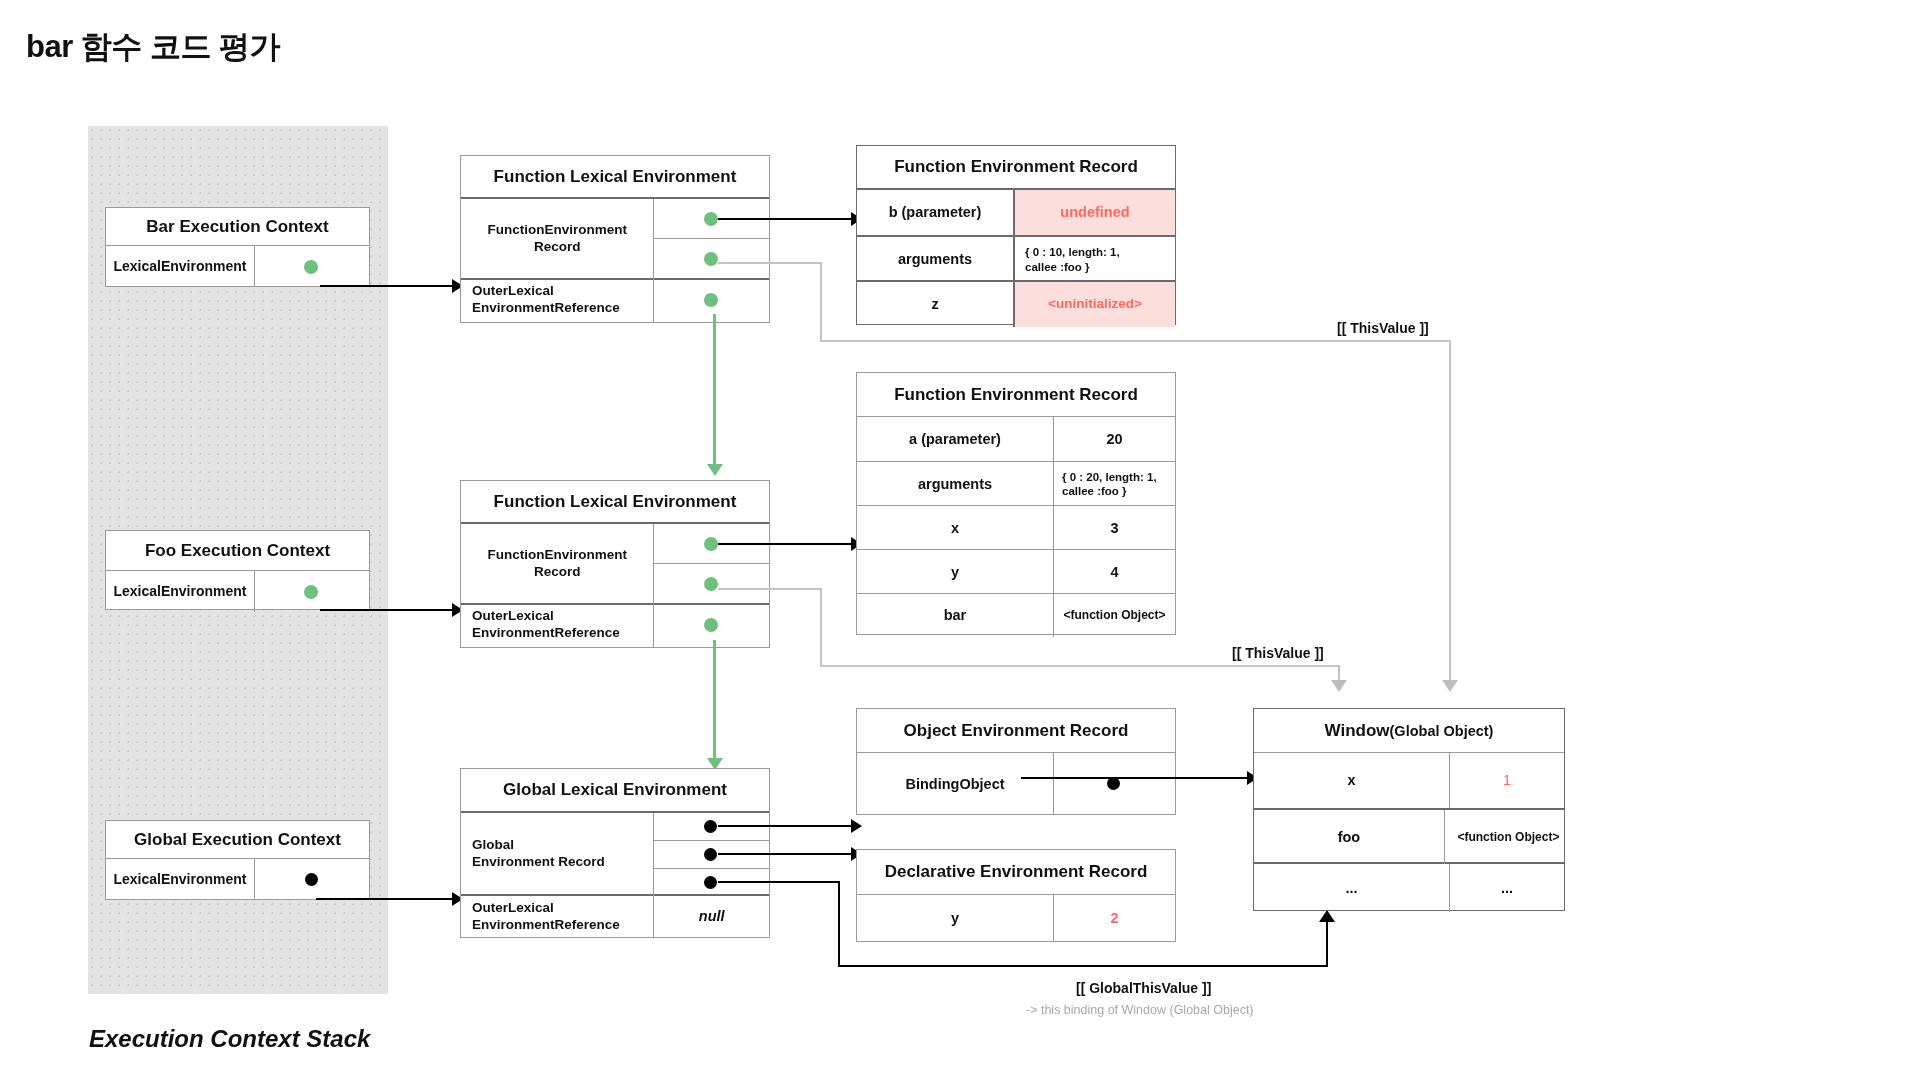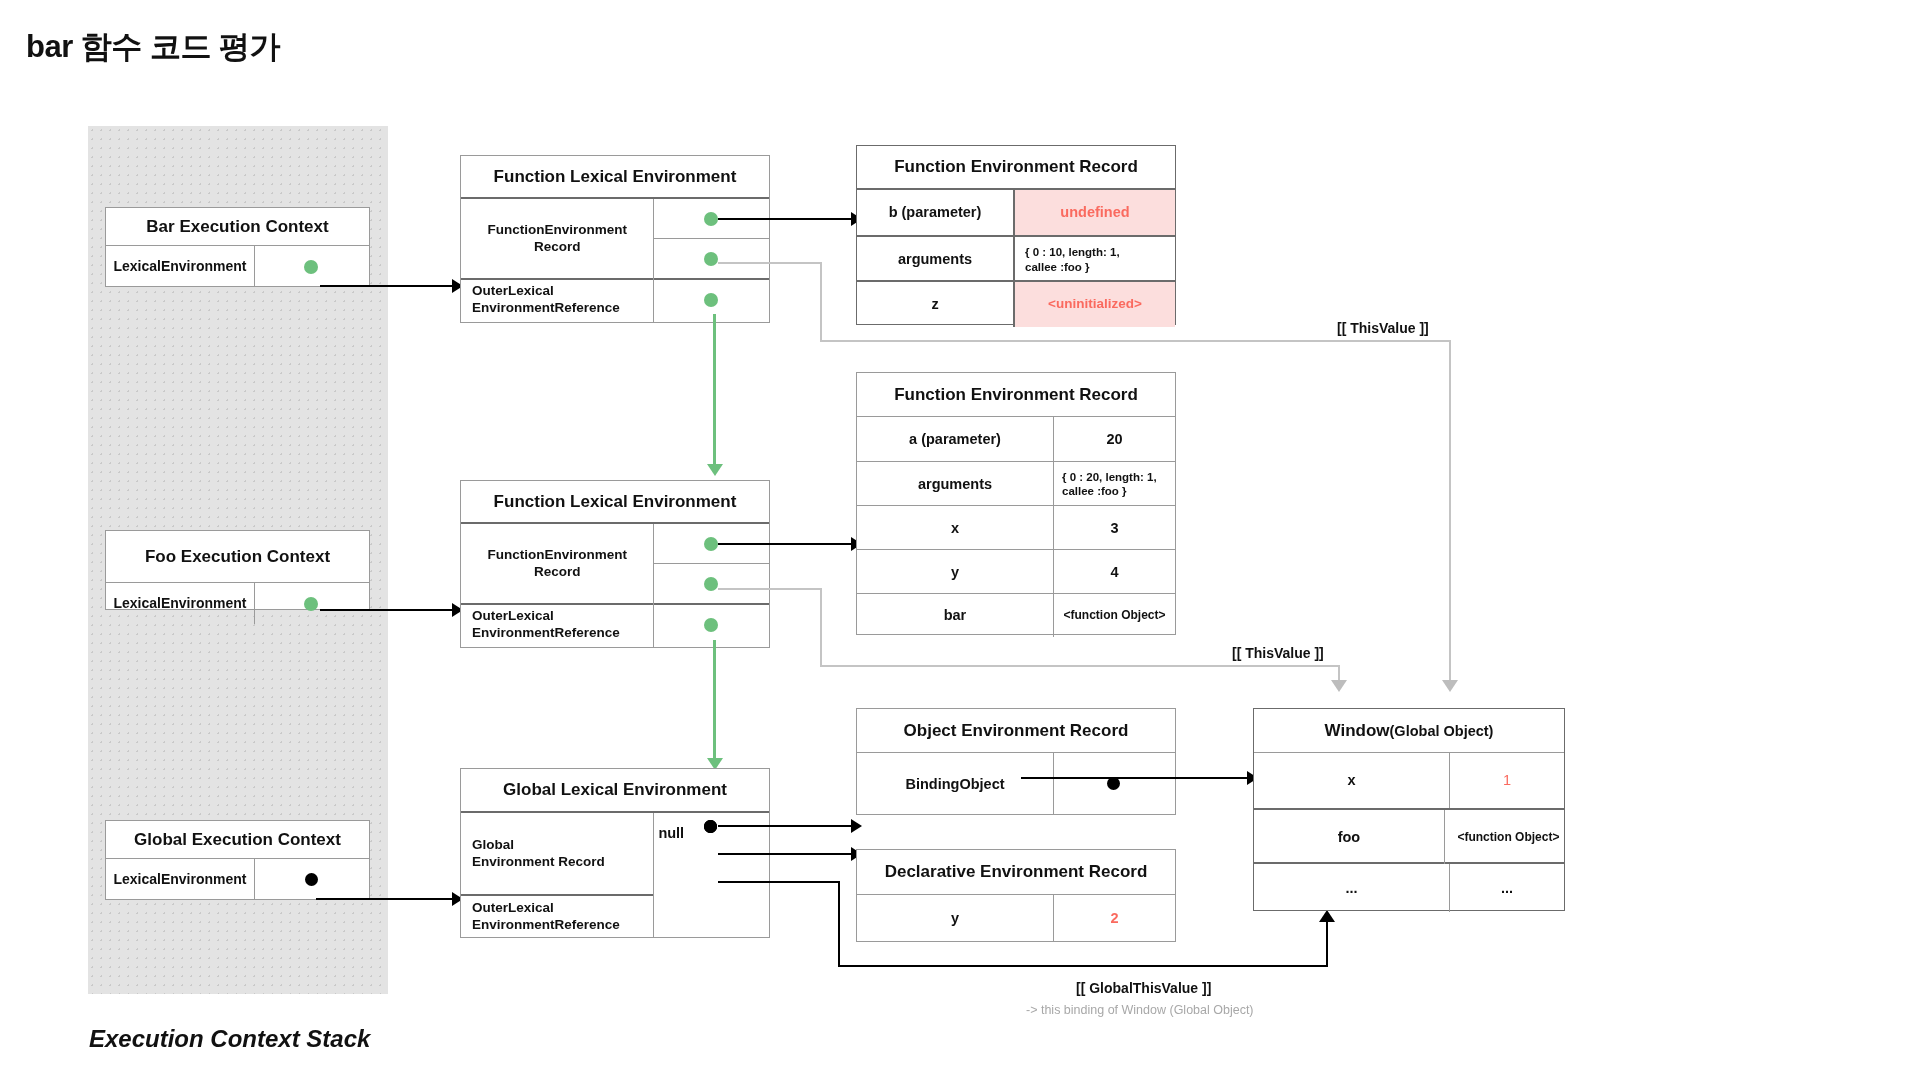--- a/index.html
+++ b/index.html
@@ -153,21 +153,21 @@
       <div class="cell" style="width:114px; height:41px; position:relative;">
         <span class="dot green" style="left:49px; top:14px;"></span>
       </div>
     </div>
   </div>
 
   <div class="ln h" style="left:320px; top:285px; width:135px;"></div>
   <div class="arrow-r" style="left:452px; top:279px;"></div>
 
   <div class="box" style="left:105px; top:530px; width:265px; height:80px;">
-    <div class="hdr" style="height:52px; font-size:17px;">Foo Execution Context</div>
+    <div class="hdr" style="height:40px; font-size:17px;">Foo Execution Context</div>
     <div class="row" style="height:41px;">
       <div class="cell l" style="width:149px; height:41px; font-size:14px; font-weight:bold;">LexicalEnvironment</div>
       <div class="cell" style="width:114px; height:41px; position:relative;">
         <span class="dot green" style="left:49px; top:14px;"></span>
       </div>
     </div>
   </div>
   <div class="ln h" style="left:320px; top:609px; width:135px;"></div>
   <div class="arrow-r" style="left:452px; top:603px;"></div>
 
@@ -315,21 +315,21 @@
       <div style="width:194px; display:flex; flex-direction:column; border-right:1px solid #9a9a9a;">
         <div class="cell" style="height:83px; font-size:13.5px; font-weight:bold; flex-direction:column; align-items:flex-start; padding-left:11px; border-bottom:2px solid #6b6b6b;">
           <span>Global</span>
           <span>Environment Record</span>
         </div>
         <div class="cell" style="height:41px; font-size:13.5px; font-weight:bold; flex-direction:column; align-items:flex-start; padding-left:11px;">
           <span>OuterLexical</span>
           <span>EnvironmentReference</span>
         </div>
       </div>
-      <div style="width:115px; display:flex; flex-direction:row; position:relative;">
+      <div style="width:115px; display:flex; flex-direction:column; position:relative;font-style:italic;">
         <div style="height:28px; border-bottom:1px solid #9a9a9a; position:relative;">
           <span class="dot" style="left:50px; top:7px;"></span>
         </div>
         <div style="height:28px; border-bottom:1px solid #9a9a9a; position:relative;">
           <span class="dot" style="left:50px; top:7px;"></span>
         </div>
         <div style="height:27px; border-bottom:2px solid #6b6b6b; position:relative;">
           <span class="dot" style="left:50px; top:7px;"></span>
         </div>
         <div class="cell" style="height:41px; font-size:14.5px; font-weight:bold;">null</div>

